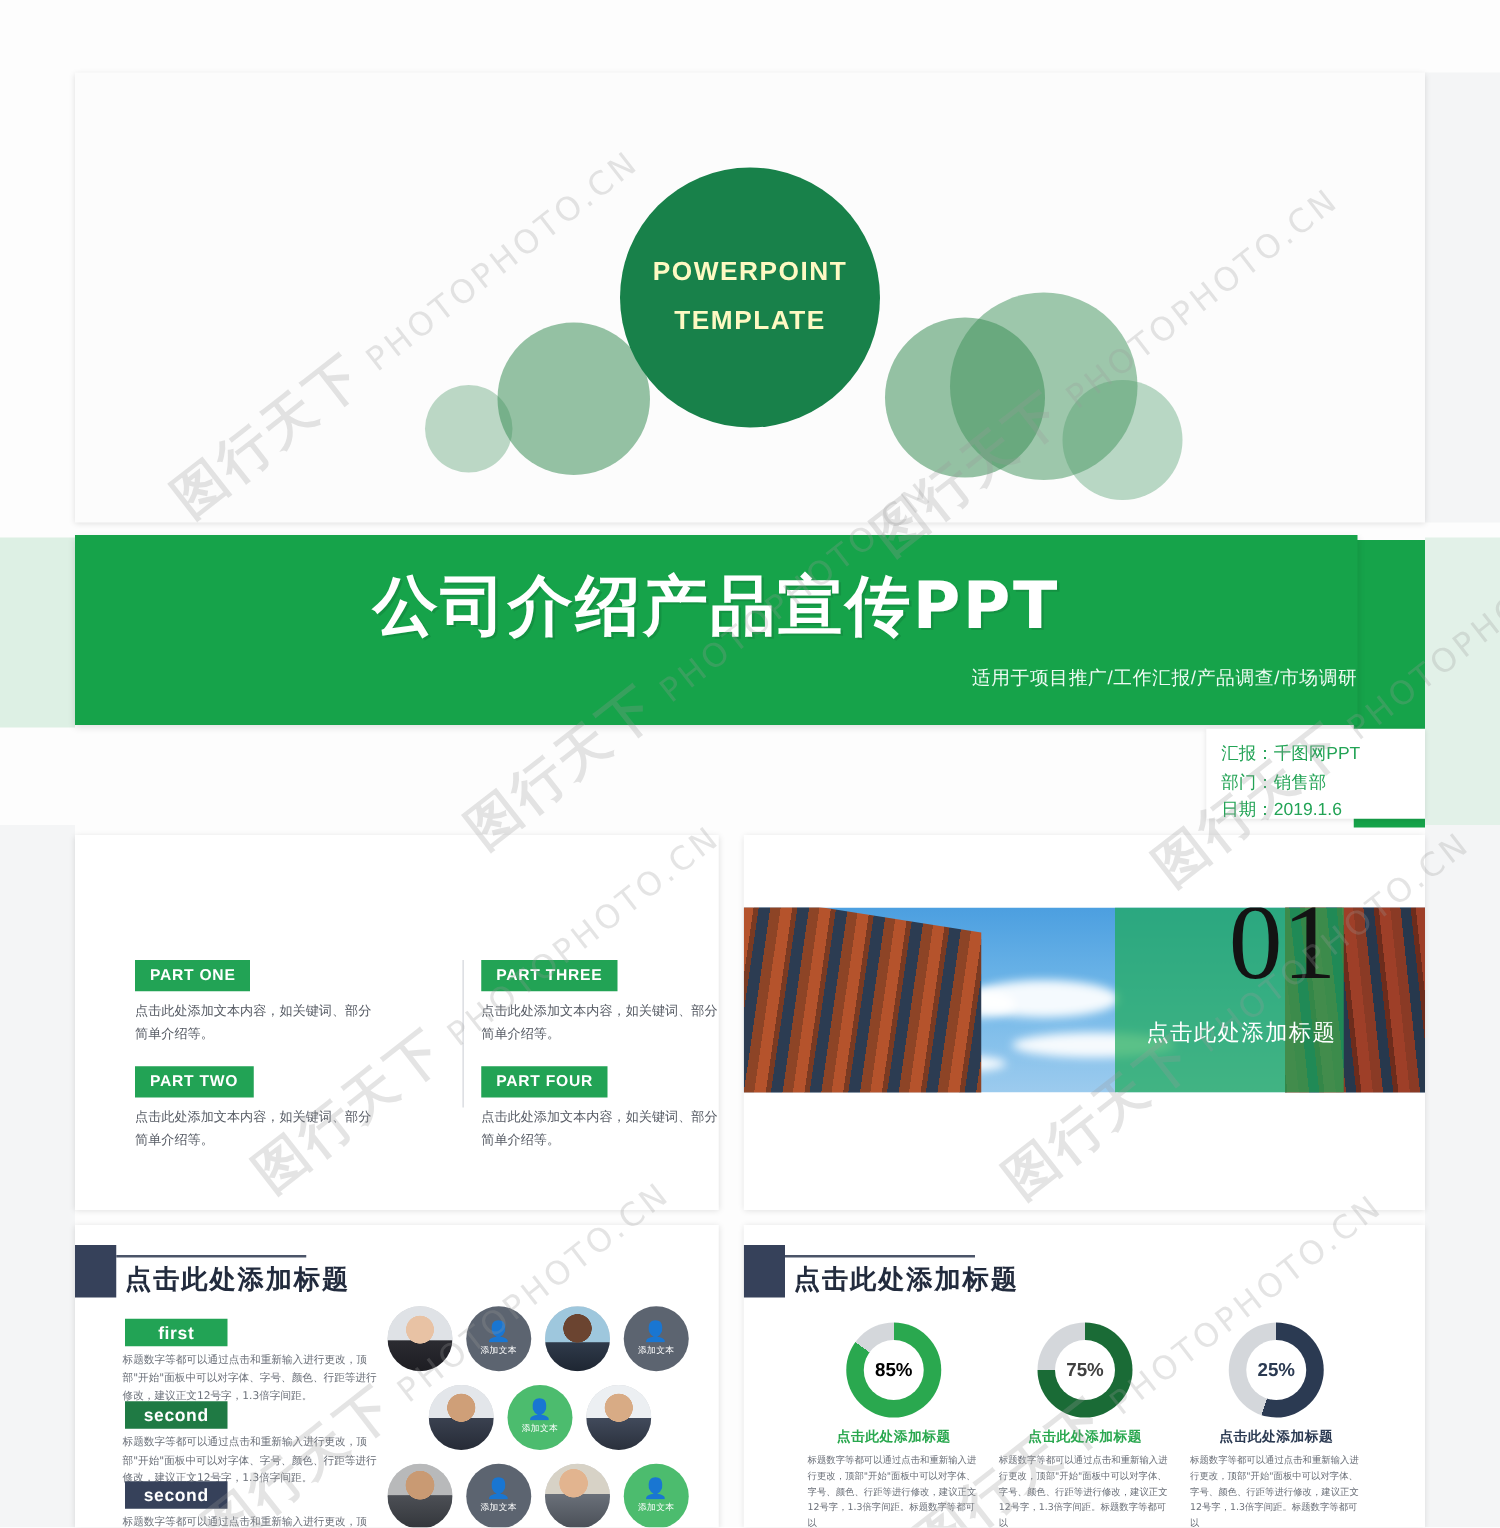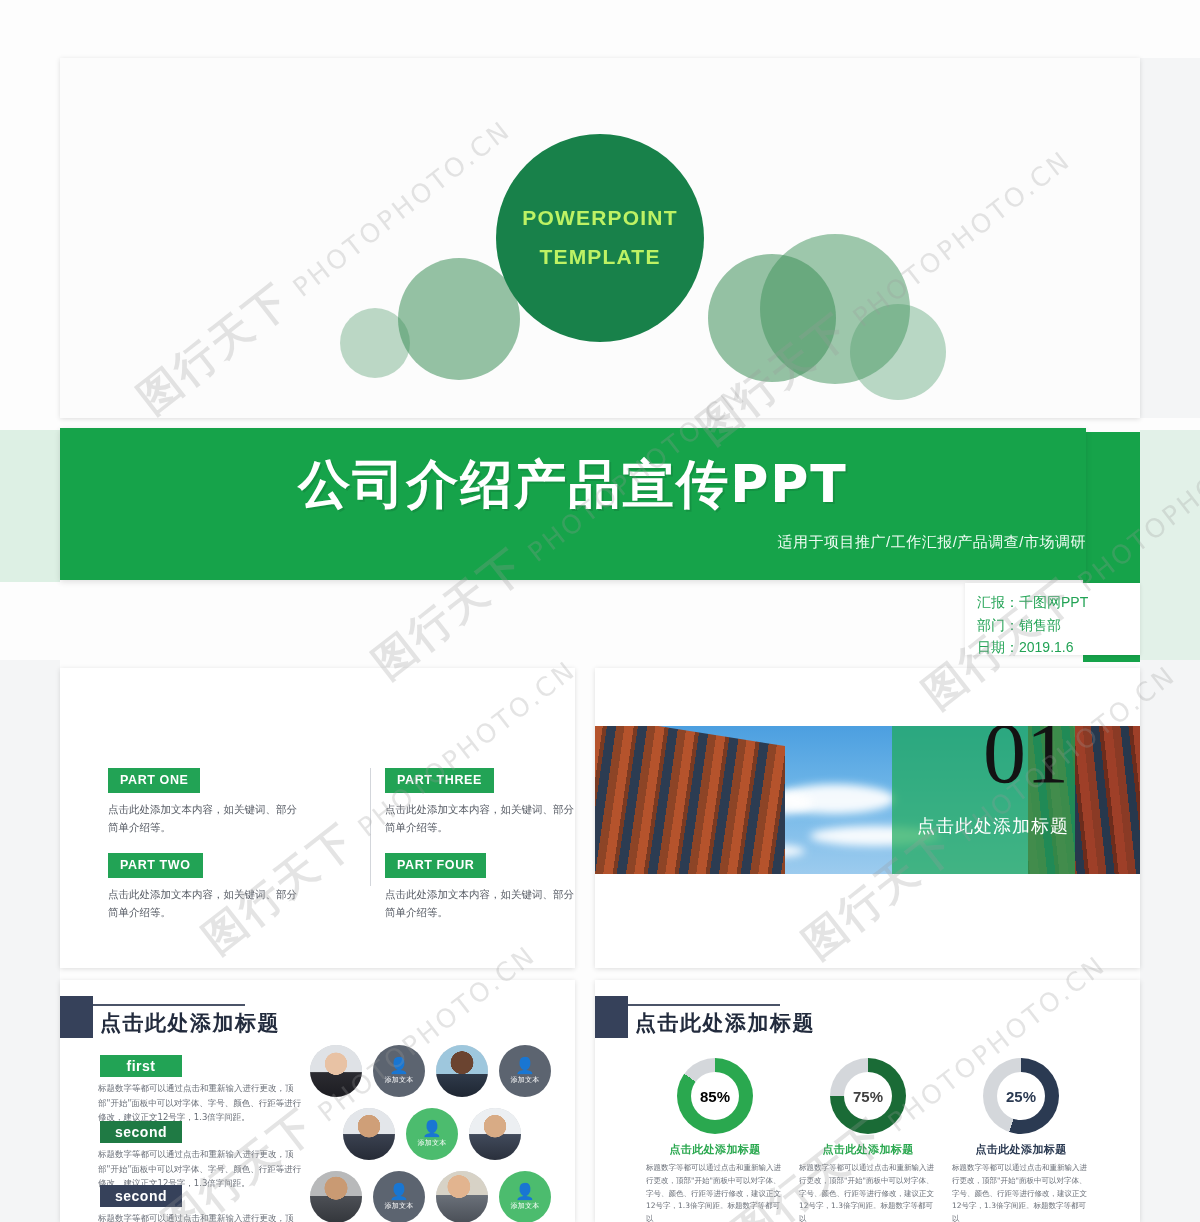--- a/index.html
+++ b/index.html
@@ -24,21 +24,21 @@
 
   
   #cover{left:60px;top:58px;width:1080px;height:360px;overflow:hidden;background:#fcfcfc;}
   .bubble{position:absolute;border-radius:50%;}
   #cover .b-main{
     width:208px;height:208px;left:436px;top:76px;
     background:#18814a;display:flex;flex-direction:column;
     align-items:center;justify-content:center;z-index:5;
   }
   #cover .b-main .t{
-    color:#bef264;font-weight:bold;font-size:21px;letter-spacing:1.2px;
+    color:#fef9c3;font-weight:bold;font-size:21px;letter-spacing:1.2px;
     line-height:1.85;text-align:right;
   }
   .b1{width:122px;height:122px;left:338px;top:200px;background:rgba(62,143,90,.55);}
   .b2{width:70px;height:70px;left:280px;top:250px;background:rgba(108,170,131,.45);}
   .b3{width:128px;height:128px;left:648px;top:196px;background:rgba(62,143,90,.55);}
   .b4{width:150px;height:150px;left:700px;top:176px;background:rgba(78,155,104,.55);}
   .b5{width:96px;height:96px;left:790px;top:246px;background:rgba(116,178,139,.5);}
 
   
   #band-left{position:absolute;left:0;top:430px;width:60px;height:152px;background:#ddf0e4;}

